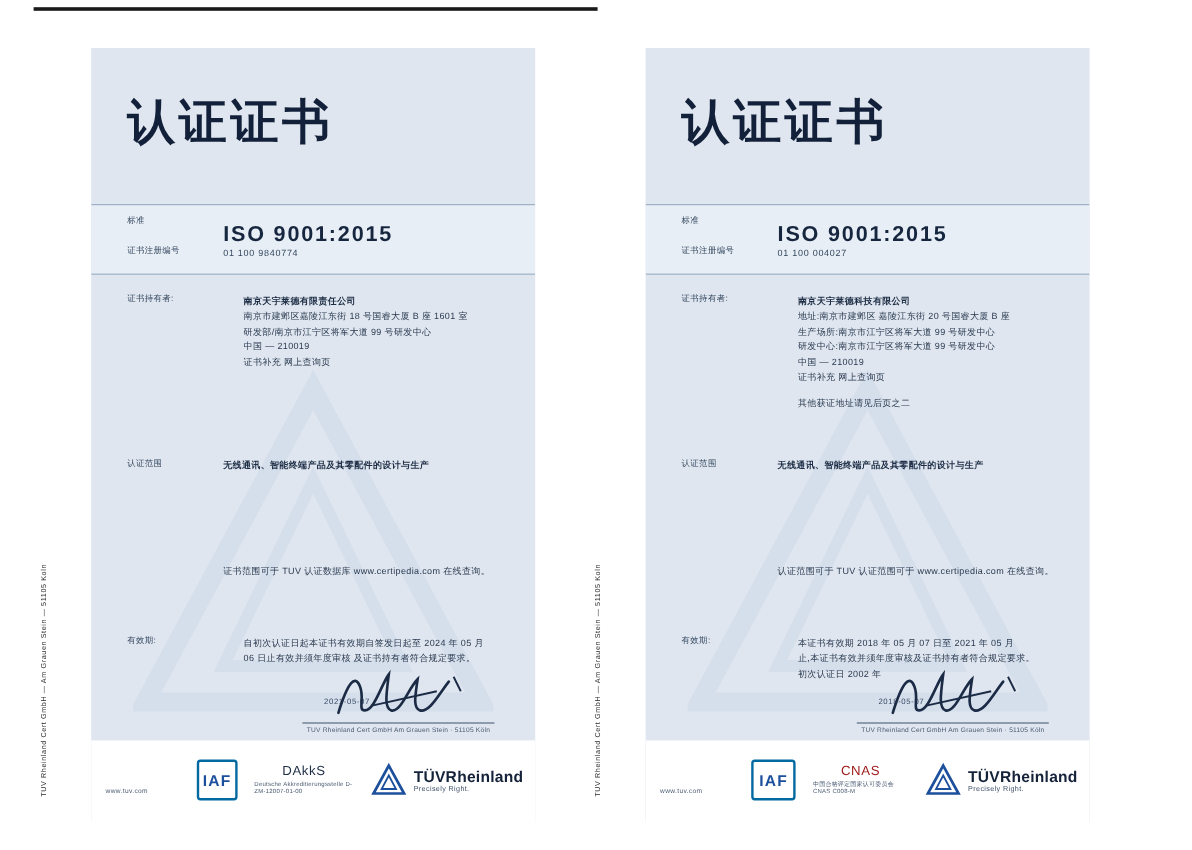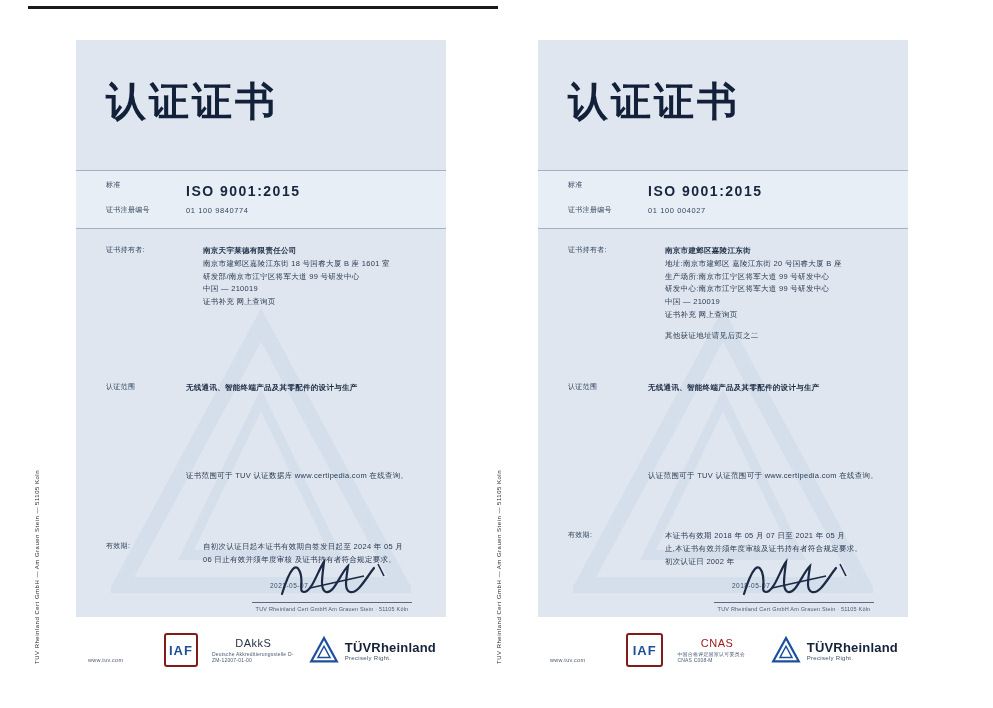--- a/index.html
+++ b/index.html
@@ -110,21 +110,21 @@
     line-height: 1.7;
     letter-spacing: .3px;
   }
   .val.strong {
     font-weight: bold;
     color: #1d2d45;
   }
   .val .ln { display: block; padding-left: 17px; }
 
   .std-no {
-    font-size: 14px;
+    font-size: 18px;
     font-weight: bold;
     letter-spacing: 1.5px;
     color: #16263f;
   }
   .reg-no {
     font-size: 7.5px;
     letter-spacing: .6px;
     color: #33475f;
   }
 
@@ -181,21 +181,21 @@
     left: 88px;
     right: 10px;
     bottom: 10px;
     height: 50px;
     display: flex;
     align-items: center;
     gap: 14px;
   }
   .iaf {
     width: 44px; height: 30px;
-    border: 2px solid #7f1d1d;
+    border: 2px solid #0369a1;
     border-radius: 3px;
     color: #1c4f9c;
     font-size: 13px;
     font-weight: bold;
     display: flex;
     align-items: center;
     justify-content: center;
     letter-spacing: 1px;
   }
   .accred {
@@ -292,21 +292,21 @@
     <div class="row" style="top:342px;">
       <div class="lbl">认证范围</div>
       <div class="val strong">无线通讯、智能终端产品及其零配件的设计与生产</div>
     </div>
 
     <div class="row" style="top:430px;">
       <div class="lbl"></div>
       <div class="val">证书范围可于 TUV 认证数据库 www.certipedia.com 在线查询。</div>
     </div>
 
-    <div class="row" style="top:501px;">
+    <div class="row" style="top:490px;">
       <div class="lbl">有效期:</div>
       <div class="val">
         <span class="ln">自初次认证日起本证书有效期自签发日起至 2024 年 05 月</span>
         <span class="ln">06 日止有效并须年度审核 及证书持有者符合规定要求。</span>
       </div>
     </div>
 
     <div class="issue-date">2021-05-07</div>
 
     <div class="sign">
@@ -365,21 +365,21 @@
     </div>
 
     <div class="row" style="top:165px;">
       <div class="lbl">证书注册编号</div>
       <div class="val reg-no">01 100 004027</div>
     </div>
 
     <div class="row" style="top:205px;">
       <div class="lbl">证书持有者:</div>
       <div class="val">
-        <span class="ln val strong">南京市建邺区嘉陵江东街</span>
+        <span class="ln val strong">南京天宇莱德科技有限公司</span>
         <span class="ln">地址:南京市建邺区 嘉陵江东街 20 号国睿大厦 B 座</span>
         <span class="ln">生产场所:南京市江宁区将军大道 99 号研发中心</span>
         <span class="ln">研发中心:南京市江宁区将军大道 99 号研发中心</span>
         <span class="ln">中国 — 210019</span>
         <span class="ln">证书补充 网上查询页</span>
         <span class="ln" style="height:8px"></span>
         <span class="ln">其他获证地址请见后页之二</span>
       </div>
     </div>
 

